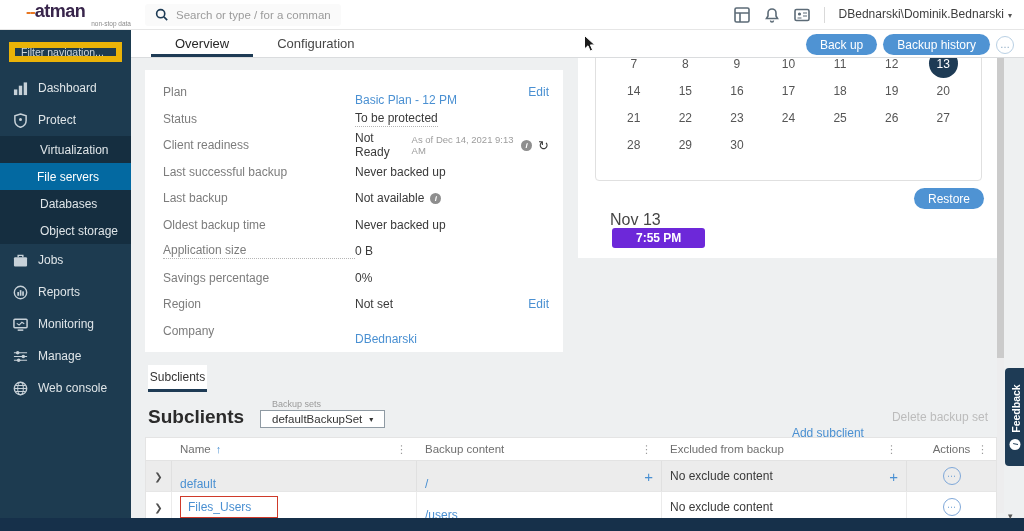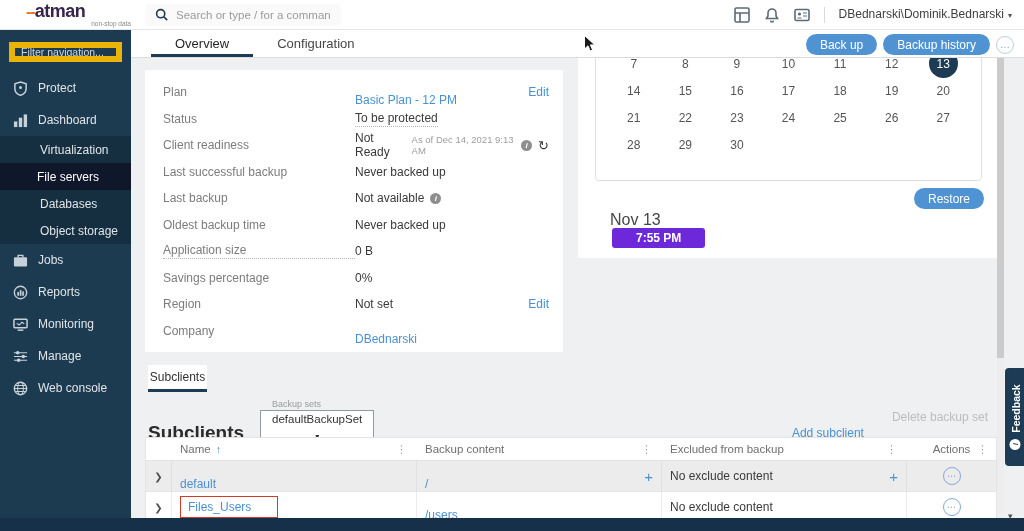--- a/index.html
+++ b/index.html
@@ -44,21 +44,21 @@
   .filter-box { margin:12px 9px 10px 9px; }
   .filter-input {
     width:100%; height:20px; background:transparent; border:6px solid #eab308;
     color:#dfe5e8; font-size:10.5px; padding:0 6px; font-family:"Liberation Sans",sans-serif;
   }
   .filter-input::placeholder { color:#cfd6da; }
   .nav-item { display:flex; align-items:center; height:32px; padding-left:13px;
     font-size:12px; cursor:pointer; white-space:nowrap; }
   .nav-item .nav-icon { width:15px; height:15px; margin-right:10px; color:#c7d1d8; display:inline-flex; }
   .nav-item.subitem { padding-left:40px; background:#152e40; height:27px; }
-  .nav-item.subitem.selected { background:#0f172a; color:#ffffff;padding-left:37px; }
+  .nav-item.subitem.selected { background:#0369a1; color:#ffffff;padding-left:37px; }
   .nav-icon svg { width:15px; height:15px; }
 
   
   .main { position:absolute; left:131px; top:30px; right:0; bottom:13px; }
   .tabbar { position:absolute; top:0; left:0; right:0; height:28px; background:#fff;
     border-bottom:1px solid #dadcde; display:flex; align-items:stretch; padding-left:20px; }
   .tab { display:flex; align-items:center; padding:0 24px; font-size:13px; color:#474747;
     cursor:pointer; position:relative; }
   .tab.active { color:#262626;text-align:center; }
   .tab.active::after { content:""; position:absolute; left:0; right:0; bottom:0; height:3px; background:#1e3b55; }
@@ -105,21 +105,21 @@
 
   
   .sub-tab { position:absolute; left:17px; top:307px; width:59px; height:27px; background:#fff;
     display:flex; align-items:center; justify-content:center; font-size:12px; color:#333;
     border-bottom:3px solid #1e3b55; cursor:pointer; }
   .sub-head-row { position:absolute; left:17px; top:341px; display:flex; align-items:flex-end; gap:16px; }
   .sub-heading { font-size:19px; font-weight:bold; color:#2b2b2b; }
   .bset-group { display:flex; flex-direction:column; align-items:flex-start; }
   .bset-label { font-size:9px; color:#9a9a9a; margin-left:12px; margin-bottom:1px; }
   .bset-pill { border:1px solid #8f9aa3; border-radius:0; padding:2px 11px; font-size:11.5px;
-    color:#333; cursor:pointer; display:flex; align-items:center; gap:7px; background:#fff;flex-direction:column; }
+    color:#333; cursor:pointer; display:flex; align-items:center; gap:7px; background:#fff; }
   .bset-caret { font-size:8px; color:#333; }
   .sub-links { position:absolute; right:36px; top:352px; display:flex; gap:28px; font-size:12px;text-align:right; }
   .link-disabled { color:#bcbcbc; cursor:default; }
 
   
   .sub-table { position:absolute; left:14px; top:379px; width:852px; background:#fff;
     border:1px solid #e4e4e4; border-bottom:none; }
   .t-row { display:flex; align-items:stretch; }
   .t-head { height:23px; background:#fff; border-bottom:1px solid #e3e3e3; }
   .t-cell { display:flex; align-items:center; padding:0 8px; font-size:12px; }
@@ -199,35 +199,35 @@
 </div>
 
 <div class="sidebar">
   <div class="filter-box">
     <input class="filter-input" value="" placeholder="Filter navigation..." style="">
   </div>
   <div id="sidebar-nav">
       <div class="nav-item item">
         <span class="nav-icon">
           <svg viewBox="0 0 16 16">
-            <path d="M8 1l6 2v5c0 3.8-2.6 6.3-6 7.3C4.6 14.3 2 11.8 2 8V3z" fill="none" stroke="currentColor" stroke-width="1.6"></path>
-            <circle cx="8" cy="7" r="1.6" fill="currentColor"></circle>
-          </svg>
-        </span>
-        <span>Protect</span>
-      </div>
-      <div class="nav-item item">
-        <span class="nav-icon">
-          <svg viewBox="0 0 16 16">
             <rect x="1" y="9" width="3.6" height="6" fill="currentColor"></rect>
             <rect x="6.2" y="5" width="3.6" height="10" fill="currentColor"></rect>
             <rect x="11.4" y="1.5" width="3.6" height="13.5" fill="currentColor"></rect>
           </svg>
         </span>
         <span>Dashboard</span>
+      </div>
+      <div class="nav-item item">
+        <span class="nav-icon">
+          <svg viewBox="0 0 16 16">
+            <path d="M8 1l6 2v5c0 3.8-2.6 6.3-6 7.3C4.6 14.3 2 11.8 2 8V3z" fill="none" stroke="currentColor" stroke-width="1.6"></path>
+            <circle cx="8" cy="7" r="1.6" fill="currentColor"></circle>
+          </svg>
+        </span>
+        <span>Protect</span>
       </div>
       <div class="nav-item subitem">
         <span>Virtualization</span>
       </div>
       <div class="nav-item subitem selected">
         <span>File servers</span>
       </div>
       <div class="nav-item subitem">
         <span>Databases</span>
       </div>

